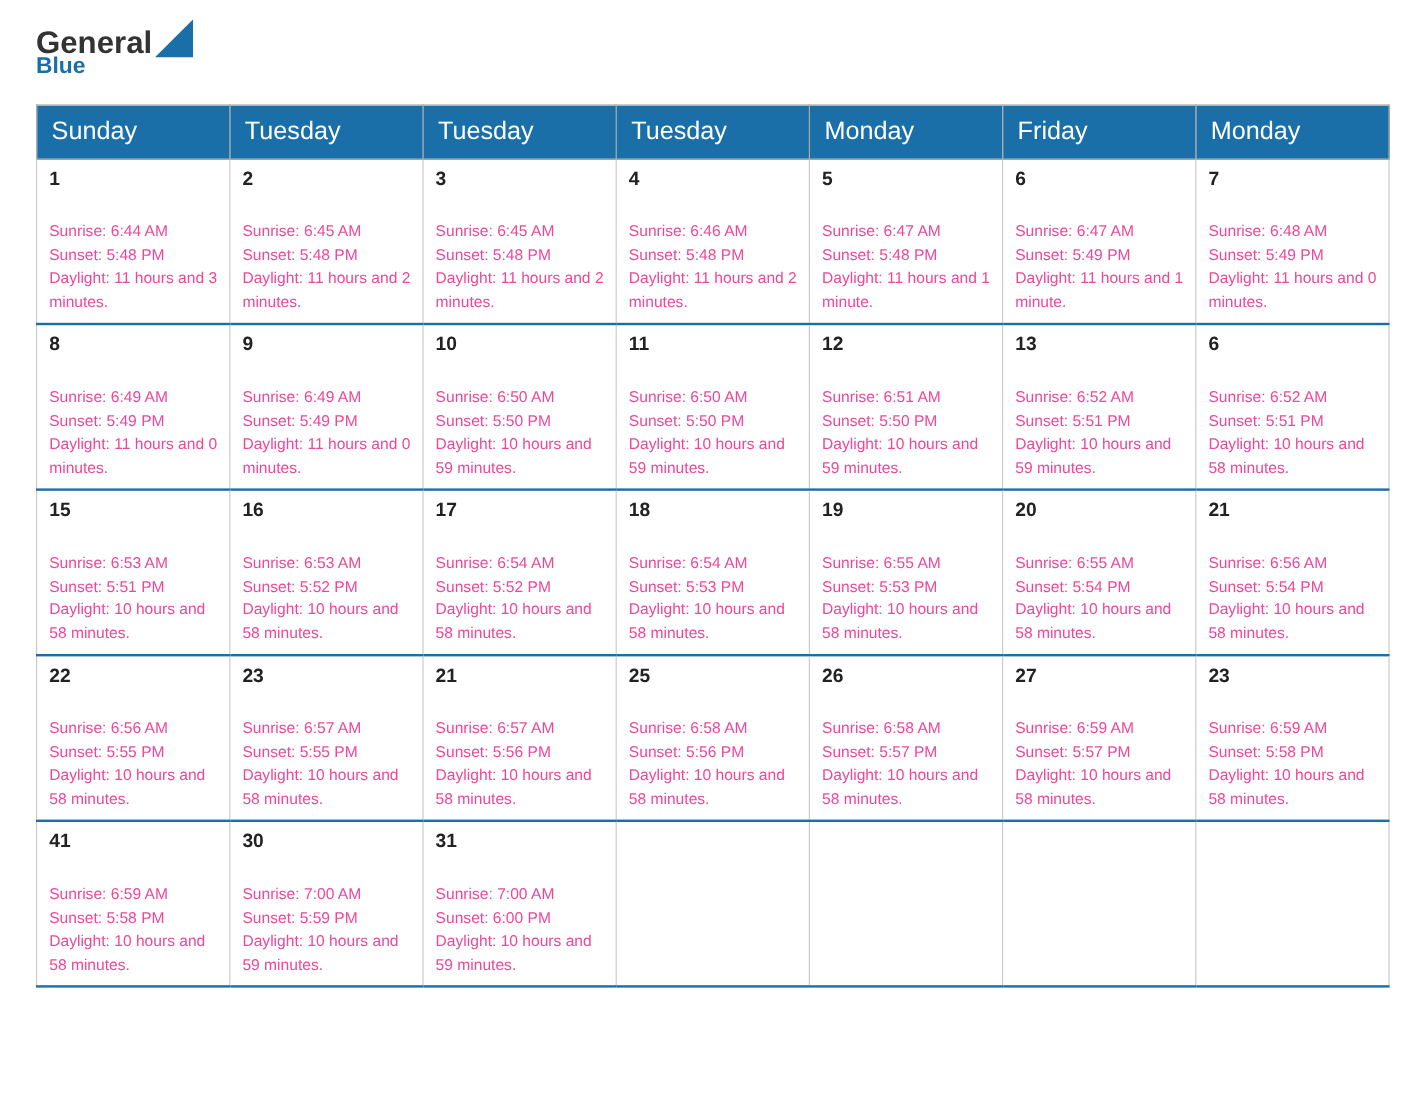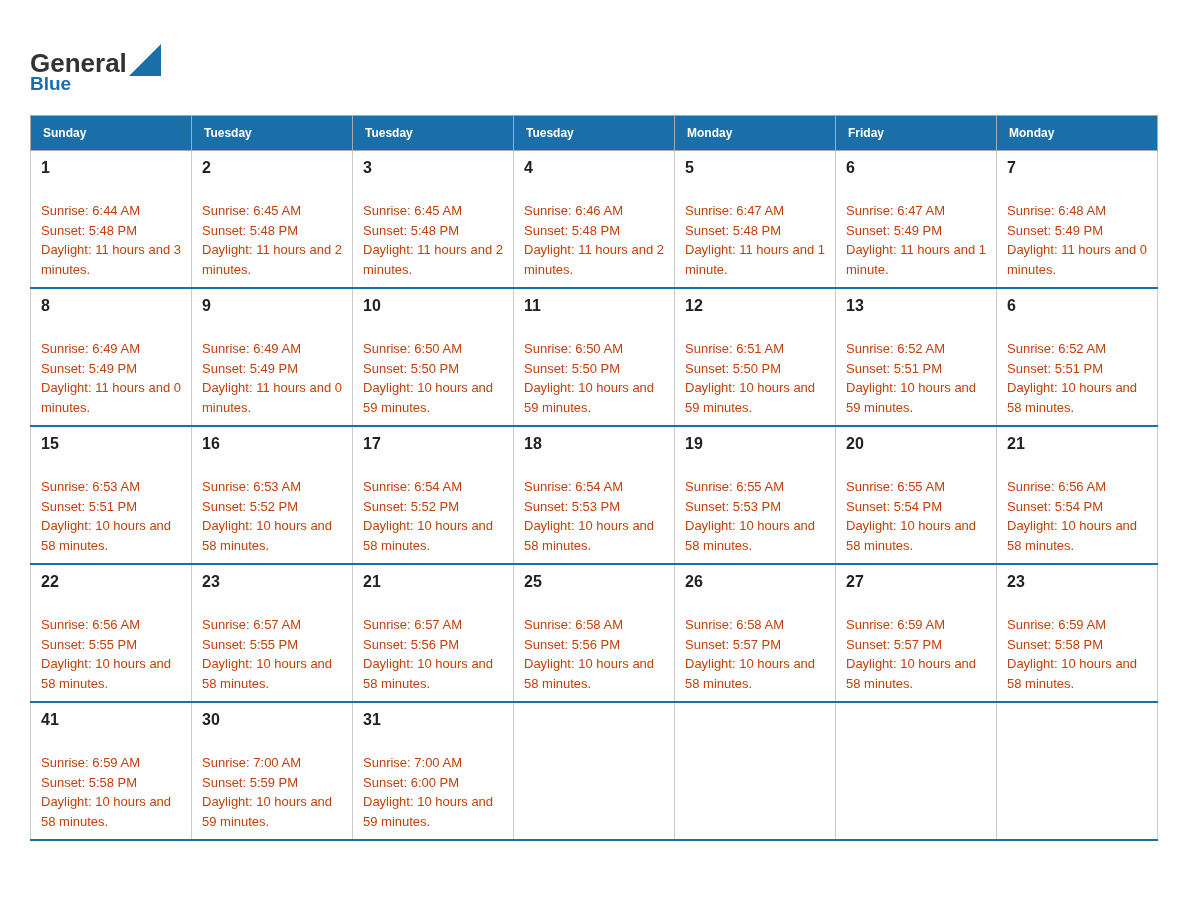--- a/index.html
+++ b/index.html
@@ -31,22 +31,22 @@
       margin-top: 4px;
     }
     .calendar {
       width: 100%;
       border-collapse: collapse;
       border: 1px solid #aaa;
     }
     .calendar th {
       background-color: #1a6fa8;
       color: #fff;
-      font-size: 12px;
-      font-weight: bold;
+      font-size: 21px;
+      font-weight: normal;
       padding: 10px 12px;
       text-align: left;
       border: 1px solid #aaa;
     }
     .calendar td {
       vertical-align: top;
       padding: 8px 10px;
       border: 1px solid #ccc;
       width: calc(100% / 7);
       min-height: 100px;
@@ -58,38 +58,38 @@
     }
     .day-number {
       font-size: 16px;
       font-weight: bold;
       color: #222;
       margin-bottom: 4px;
       display: block;
     }
     .day-info {
       line-height: 1.5;
-      color: #c2410c;
+      color: #ec4899;
       margin-top: 24px;
     }
     .empty-cell {
       background: #fff;
     }
     .logo-wrap {
       display: flex;
       align-items: center;
     }
   </style>
 </head>
 <body>
 
 <div class="header">
   <div class="logo-wrap">
     <div>
-      <div style="display:flex; align-items:center;margin-top:28px;">
+      <div style="display:flex; align-items:center;">
         <span style="font-size:26px; font-weight:bold; color:#333;">General</span>
         <svg width="32" height="32" viewBox="0 0 32 32" style="margin-left:2px; margin-top:-8px;">
           <polygon points="0,32 32,0 32,32" fill="#1a6fa8"></polygon>
         </svg>
       </div>
       <div style="font-size:19px; font-weight:bold; color:#1a6fa8; margin-top:-6px;">Blue</div>
     </div>
   </div>
   <div class="title-block">
     <div class="month-title"></div>

